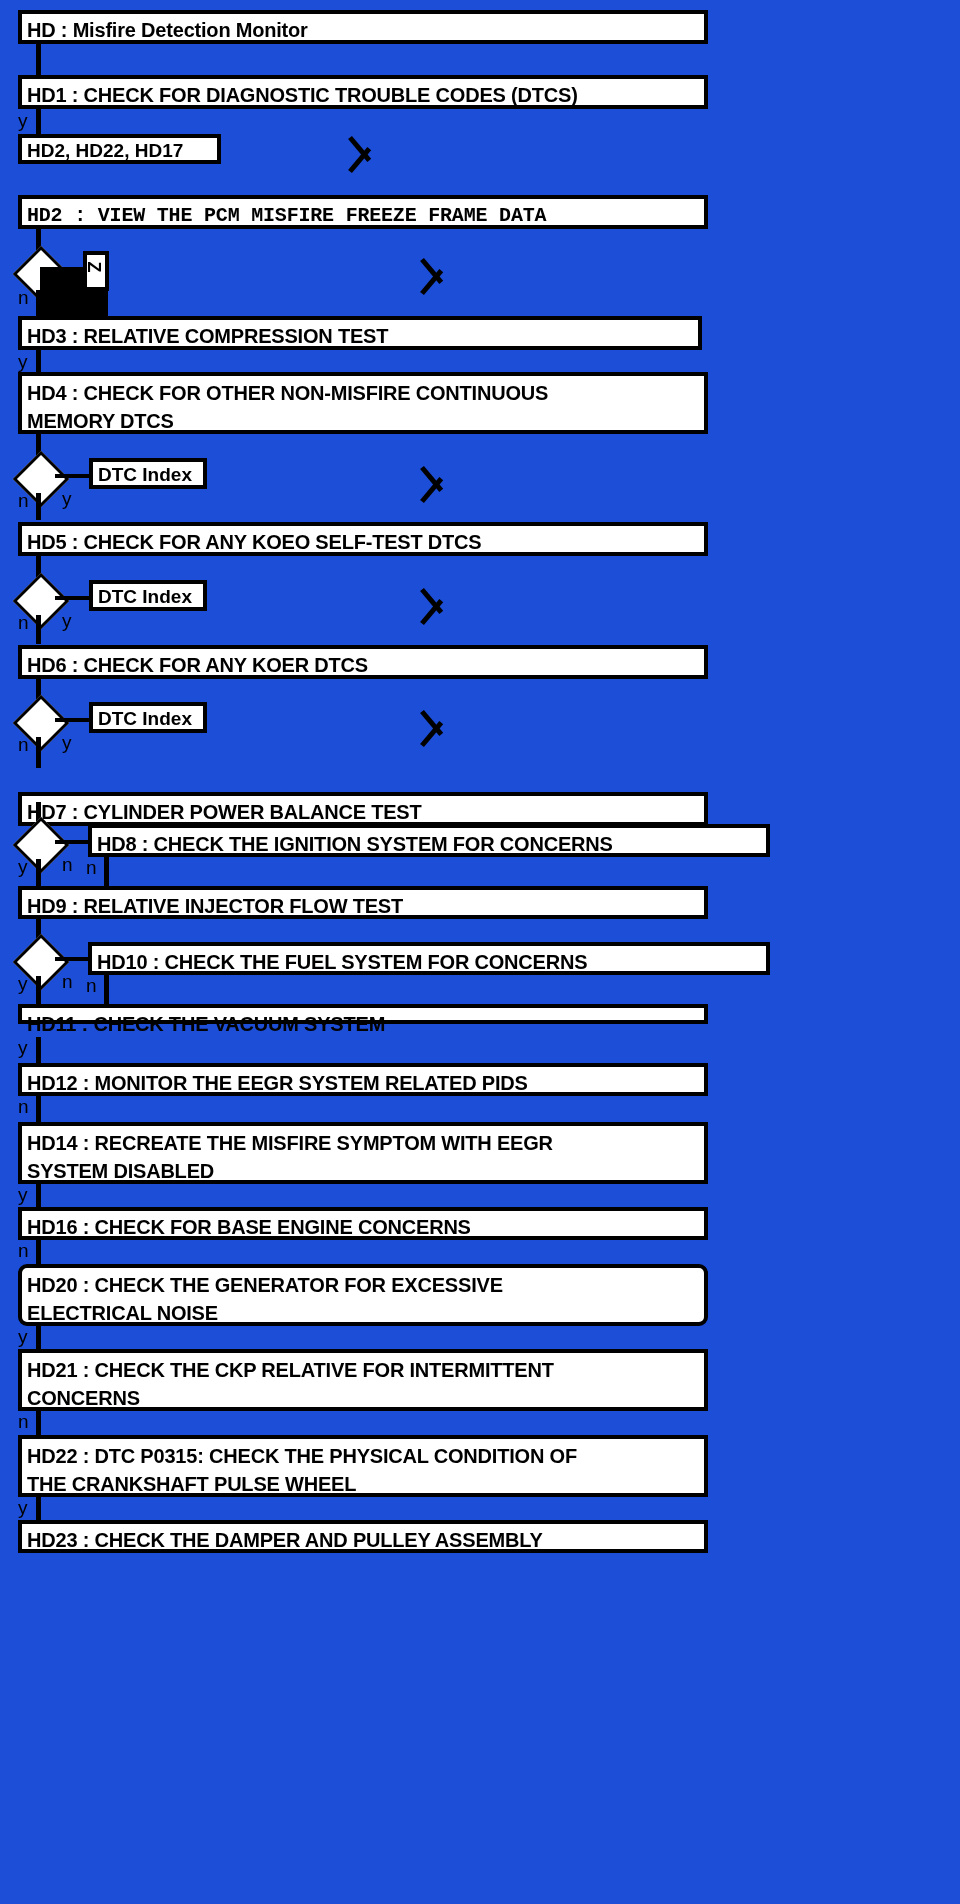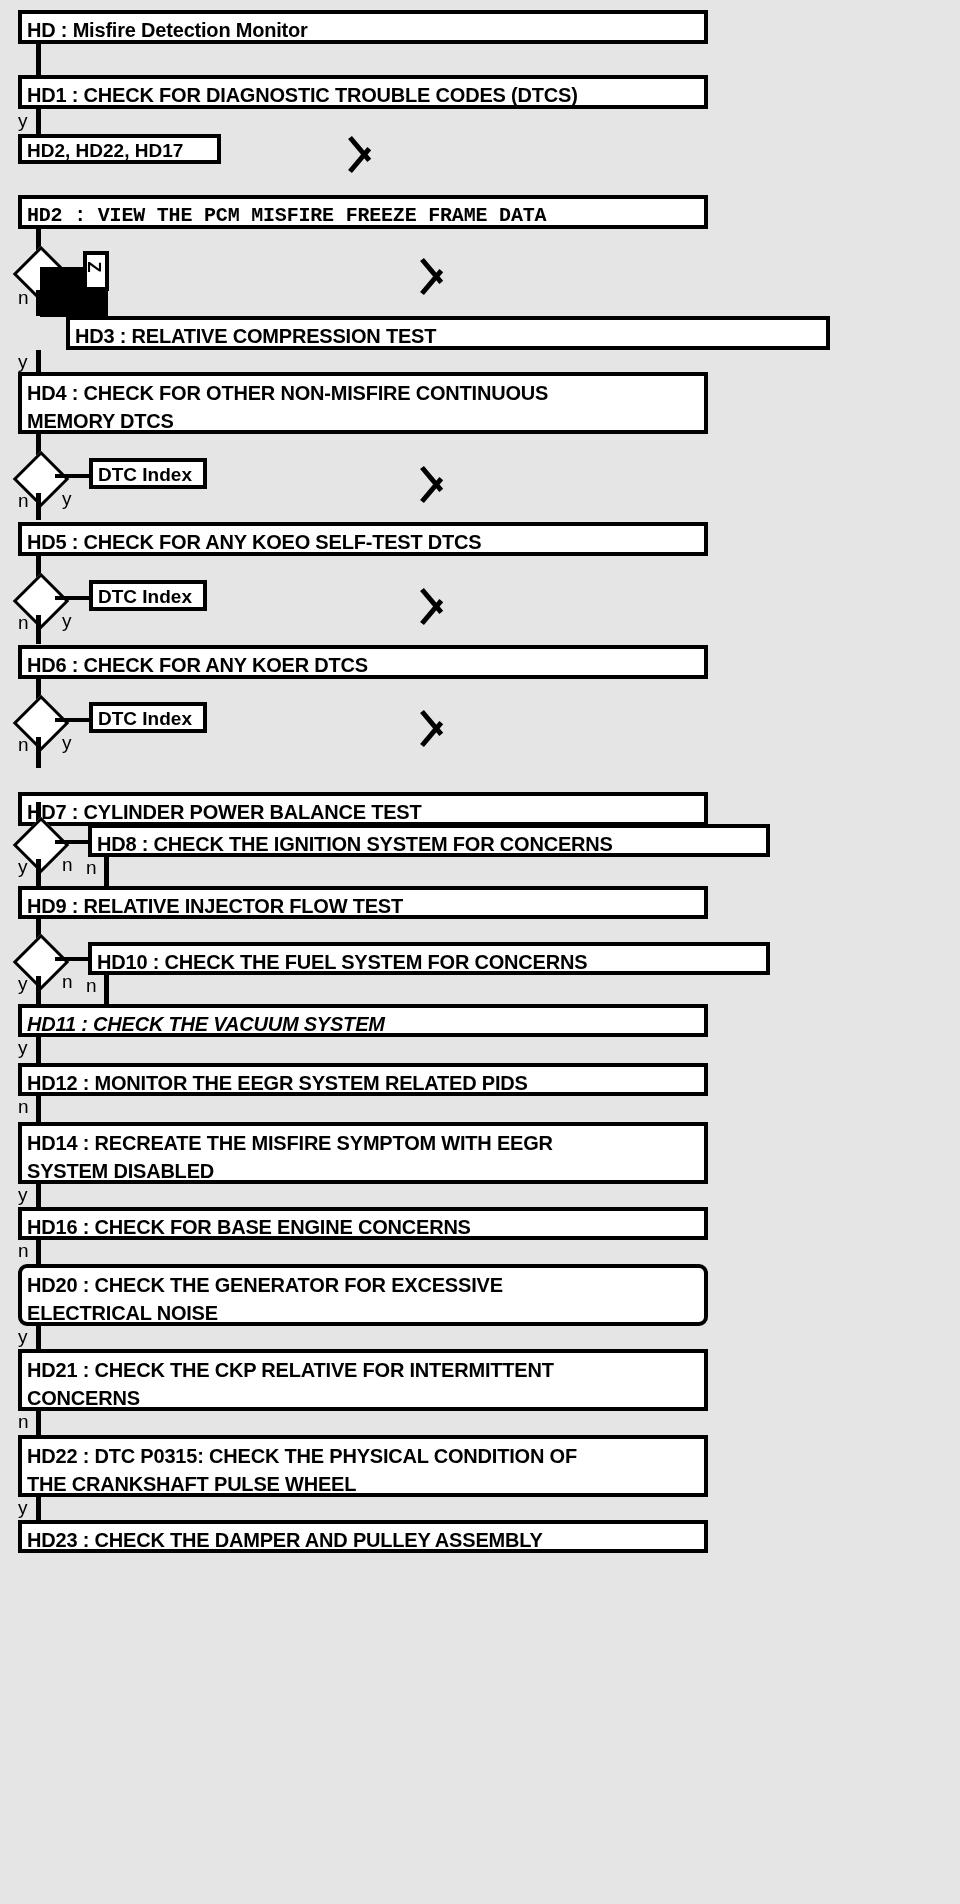--- a/index.html
+++ b/index.html
@@ -9,21 +9,21 @@
     background: #ffffff;
   }
   body {
     font-family: "Liberation Sans", sans-serif;
     color: #000000;
   }
   #canvas {
     position: relative;
     width: 960px;
     height: 1904px;
-    background: #e5e5e5;
+    background: #1d4ed8;
     overflow: hidden;
   }
 
   
   .node {
     position: absolute;
     box-sizing: border-box;
     border: 4px solid #000000;
     background: #ffffff;
     font-weight: bold;
@@ -153,21 +153,21 @@
   <div class="artifact-fill" style="left:40px; top:267px; width:68px; height:50px;"></div>
   <div class="artifact-box" style="left:83px; top:251px; width:26px; height:40px;">
     <span>Z</span>
   </div>
 
   <div class="chevron" style="left:424px; top:248px;">
     <i class="top"></i>
       <i class="bot"></i>
   </div>
 
-  <div class="node" style="left:18px; top:316px; width:764px; height:34px;margin-left:48px;">HD3 : RELATIVE COMPRESSION TEST</div>
+  <div class="node" style="left:18px; top:316px; width:684px; height:34px;">HD3 : RELATIVE COMPRESSION TEST</div>
   <div class="vline" style="left:36px; top:350px; height:23px;"></div>
   <div class="blabel" style="left:18px; top:352px;">y</div>
 
   <div class="node twoline" style="left:18px; top:372px; width:690px; height:62px;">HD4 : CHECK FOR OTHER NON-MISFIRE CONTINUOUS
 MEMORY DTCS</div>
   <div class="vline" style="left:36px; top:434px; height:28px;"></div>
 
   <div class="diamond" style="left:21px; top:459px;"></div>
   <div class="hline" style="left:55px; top:474px; width:36px;"></div>
   <div class="refbox" style="left:89px; top:458px; width:118px; height:31px;">DTC Index</div>
@@ -229,21 +229,21 @@
   <div class="diamond" style="left:21px; top:942px;"></div>
   <div class="hline" style="left:55px; top:957px; width:36px;"></div>
   <div class="node" style="left:88px; top:942px; width:682px; height:33px;">HD10 : CHECK THE FUEL SYSTEM FOR CONCERNS</div>
   <div class="blabel" style="left:62px; top:972px;">n</div>
   <div class="blabel" style="left:18px; top:974px;">y</div>
   <div class="vline" style="left:36px; top:976px; height:28px;"></div>
 
   <div class="vline" style="left:104px; top:975px; height:29px;"></div>
   <div class="blabel" style="left:86px; top:976px;">n</div>
 
-  <div class="node" style="left:18px; top:1004px; width:690px; height:33px;font-style:italic;">HD11 : CHECK THE VACUUM SYSTEM</div>
+  <div class="node" style="left:18px; top:1004px; width:690px; height:20px;">HD11 : CHECK THE VACUUM SYSTEM</div>
   <div class="vline" style="left:36px; top:1037px; height:26px;"></div>
   <div class="blabel" style="left:18px; top:1038px;">y</div>
 
   <div class="node" style="left:18px; top:1063px; width:690px; height:33px;">HD12 : MONITOR THE EEGR SYSTEM RELATED PIDS</div>
   <div class="vline" style="left:36px; top:1096px; height:26px;"></div>
   <div class="blabel" style="left:18px; top:1097px;">n</div>
 
   <div class="node twoline" style="left:18px; top:1122px; width:690px; height:62px;">HD14 : RECREATE THE MISFIRE SYMPTOM WITH EEGR
 SYSTEM DISABLED</div>
   <div class="vline" style="left:36px; top:1184px; height:24px;"></div>

